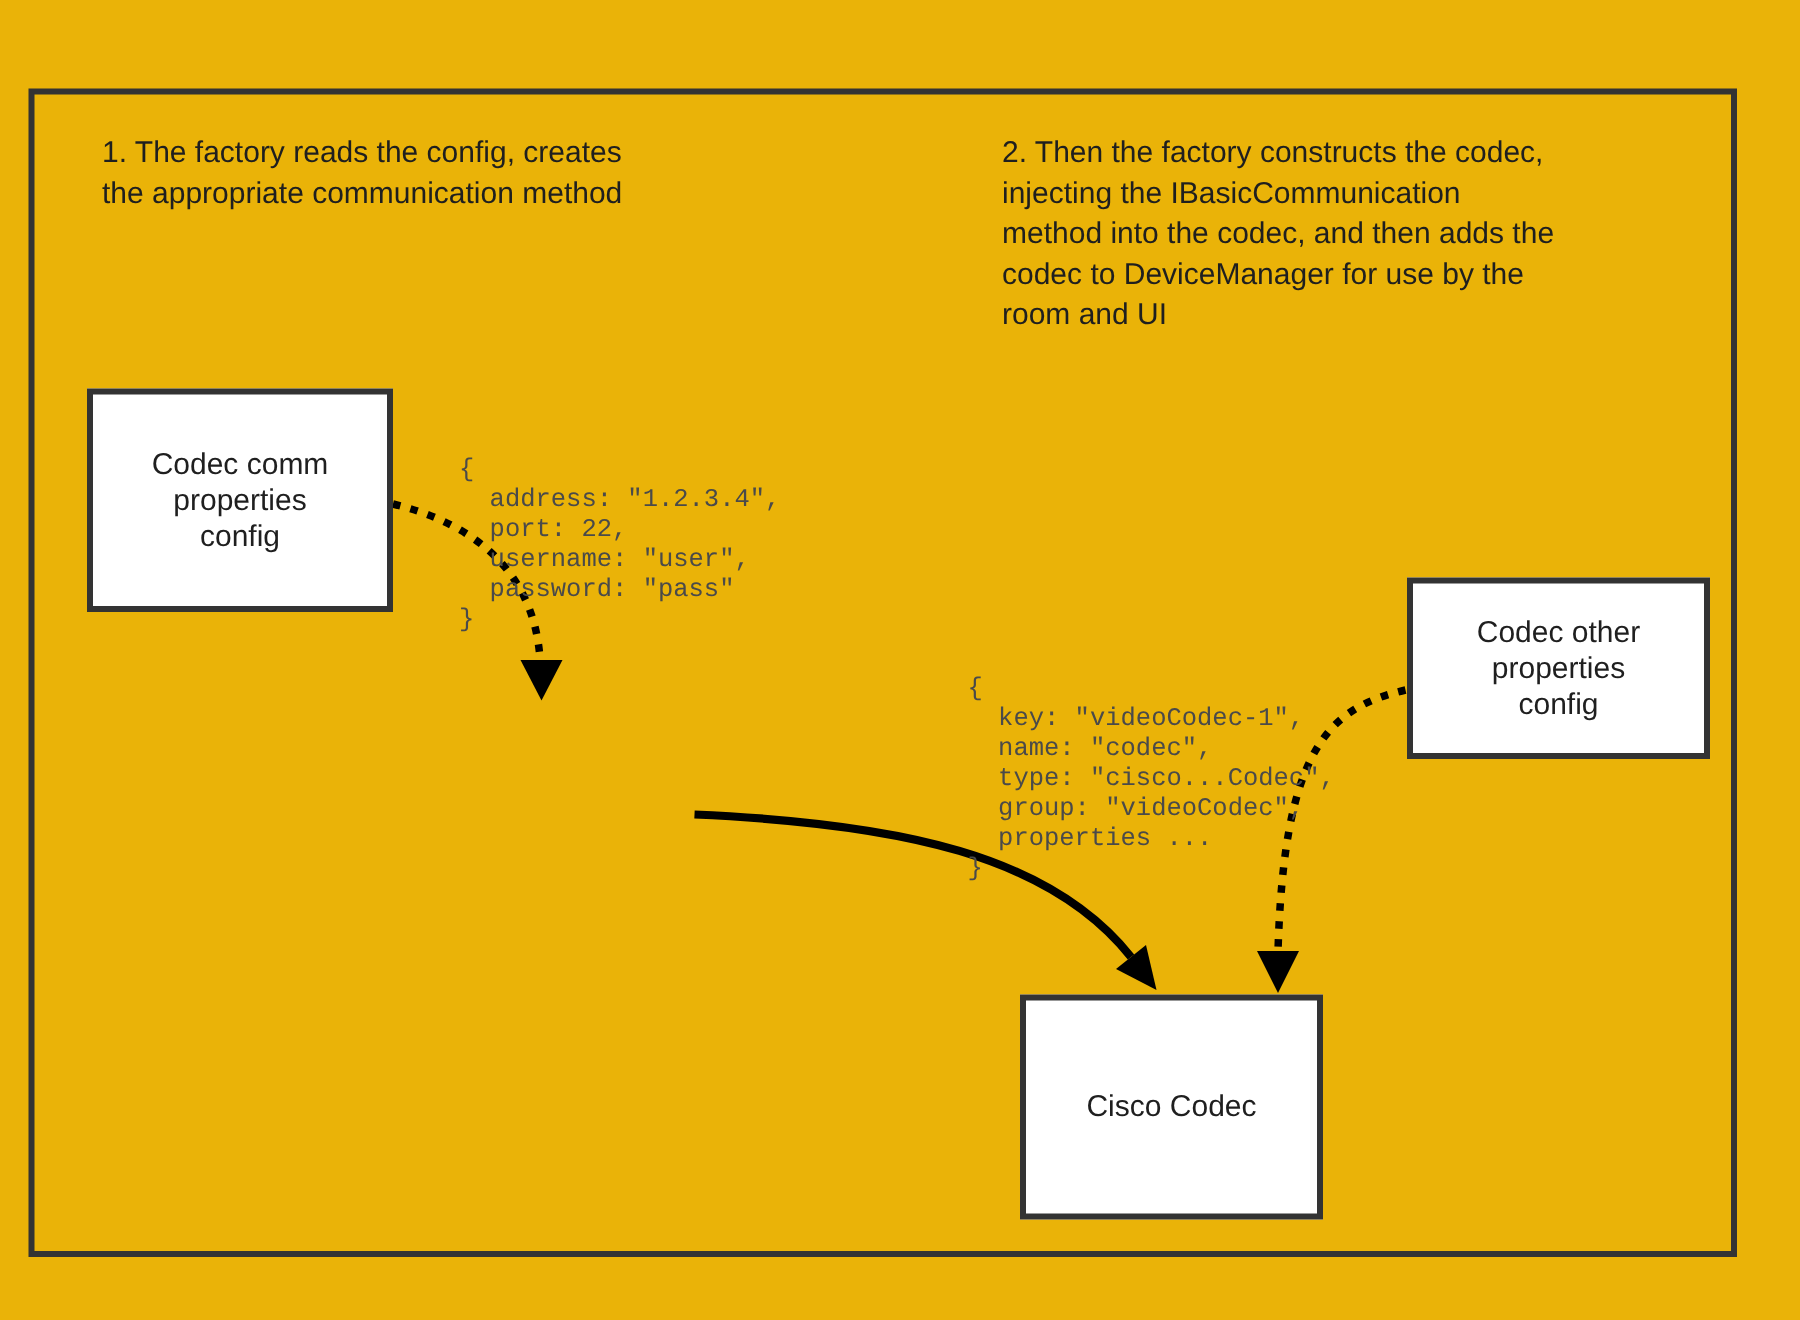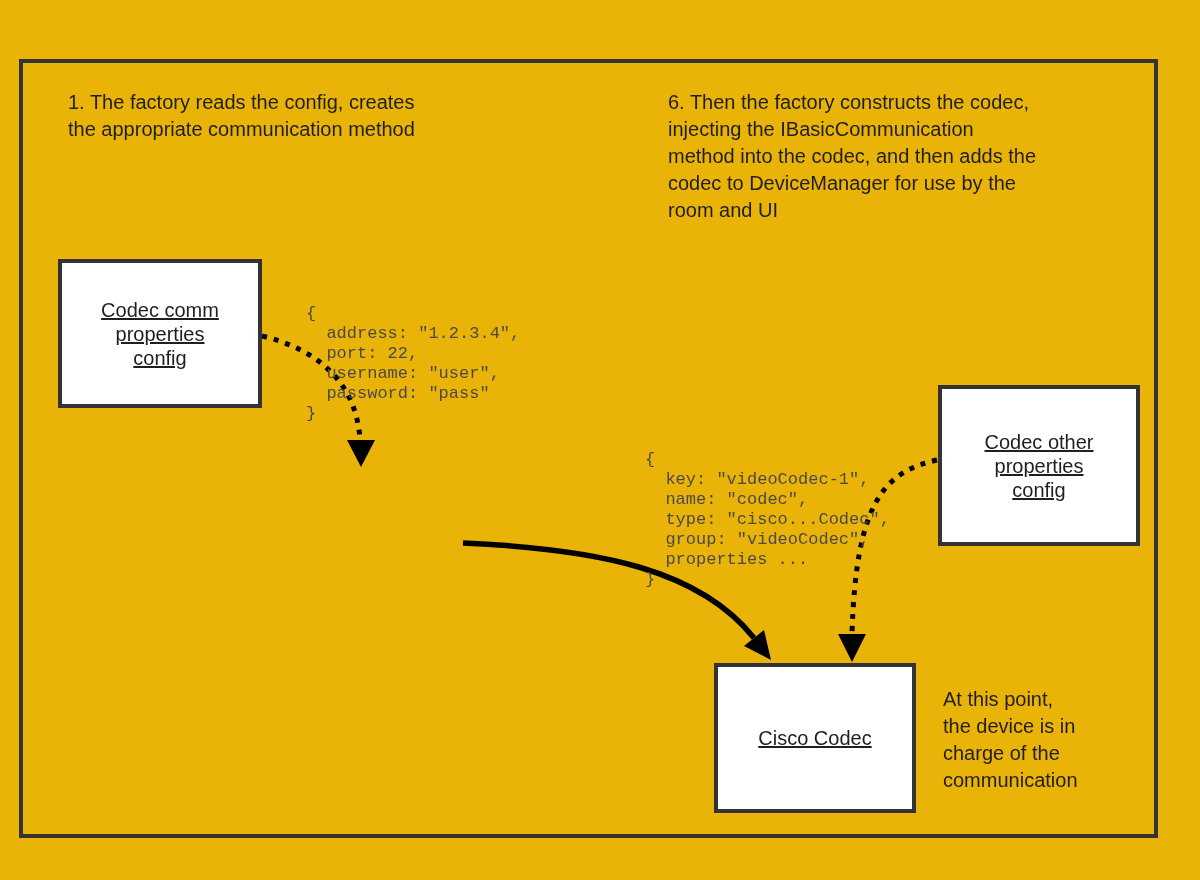--- a/index.html
+++ b/index.html
@@ -41,26 +41,25 @@
     background: #ffffff;
     box-sizing: border-box;
     display: flex;
     align-items: center;
     justify-content: center;
     text-align: center;
     font-size: 20px;
     line-height: 24px;
     white-space: pre-line;
     color: #1f1f1f;
-    text-decoration: underline;
   }
   .box-codec-comm { left: 58px;  top: 259px; width: 204px; height: 149px; }
   .box-ssh-client { left: 259px; top: 470px; width: 202px; height: 152px; }
-  .box-codec-other { left: 938px; top: 385px; width: 202px; height: 161px; }
-  .box-cisco-codec { left: 714px; top: 663px; width: 202px; height: 150px; }
+  .box-codec-other { left: 938px; top: 385px; width: 202px; height: 121px; }
+  .box-cisco-codec { left: 680px; top: 663px; width: 202px; height: 150px; }
   .code {
     position: absolute;
     margin: 0;
     font-family: "Liberation Mono", monospace;
     font-size: 17px;
     line-height: 20px;
     white-space: pre;
     color: #4a4a4a;
     background: transparent;
   }
@@ -78,30 +77,26 @@
 </head>
 <body>
 
 <div class="canvas">
 
   <div class="outer-border"></div>
 
   <div class="note note-step1">1. The factory reads the config, creates
 the appropriate communication method</div>
 
-  <div class="note note-step2">6. Then the factory constructs the codec,
+  <div class="note note-step2">2. Then the factory constructs the codec,
 injecting the IBasicCommunication
 method into the codec, and then adds the
 codec to DeviceManager for use by the
 room and UI</div>
 
-  <div class="note note-endpoint">At this point,
-the device is in
-charge of the
-communication</div>
 
   <svg class="arrows" viewBox="0 0 1200 880" xmlns="http://www.w3.org/2000/svg">
 
     <g>
       <path d="M 262 336 C 320 350 356 384 360 439" fill="none" stroke="#000000" stroke-width="5" stroke-dasharray="5 7" stroke-linecap="butt"></path>
       <polygon points="361,467 347,440 375,440" fill="#000000"></polygon>
     </g>
 
     <g>
       <path d="M 463 543 C 600 549 700 570 754 638" fill="none" stroke="#000000" stroke-width="5.5"></path>

